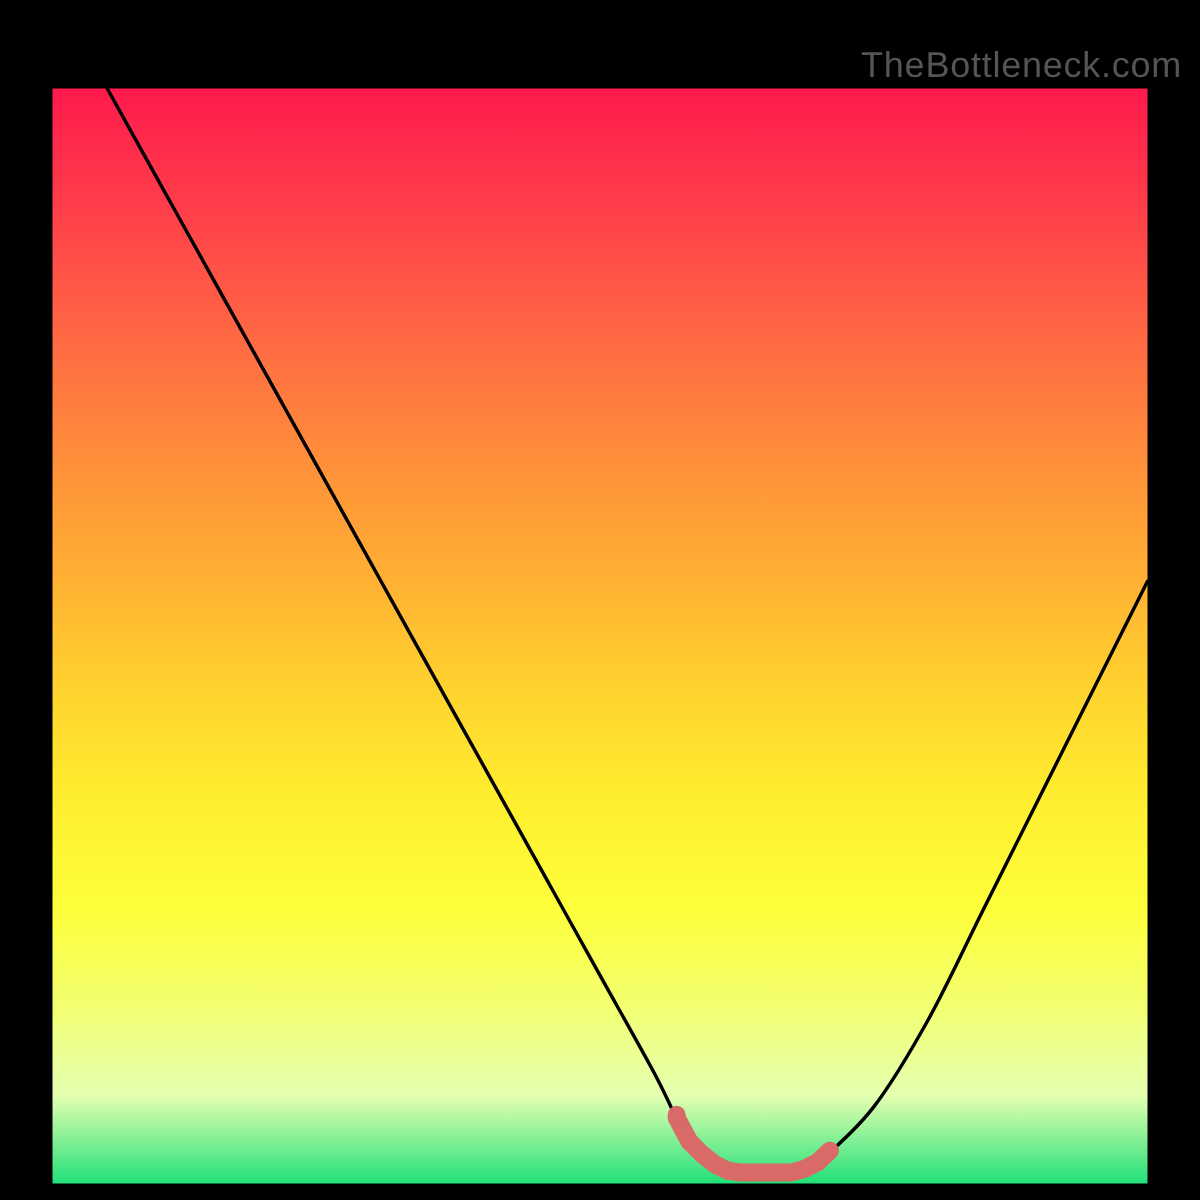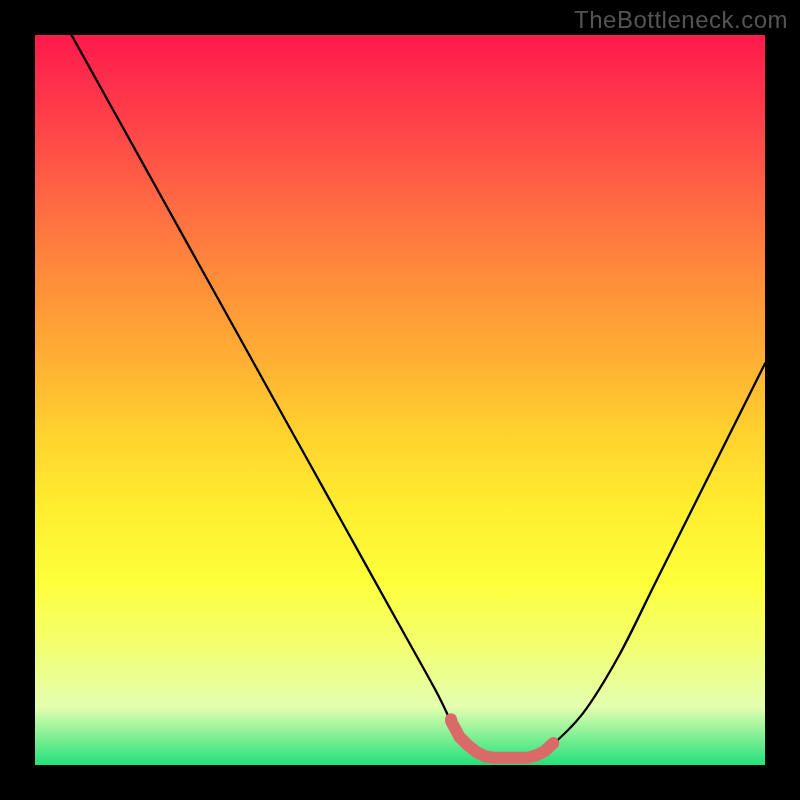--- a/index.html
+++ b/index.html
@@ -9,20 +9,21 @@
     height: 800px;
     background: #000;
     font-family: Arial, Helvetica, sans-serif;
     overflow: hidden;
   }
   .frame {
     position: relative;
     width: 800px;
     height: 648px;
     background: #000;
+    margin-top: 24px;
   }
   .plot-area {
     position: absolute;
     left: 35px;
     top: 35px;
     width: 730px;
     height: 730px;
     
     background: linear-gradient(to bottom,
       #ff1a4d 0%,

